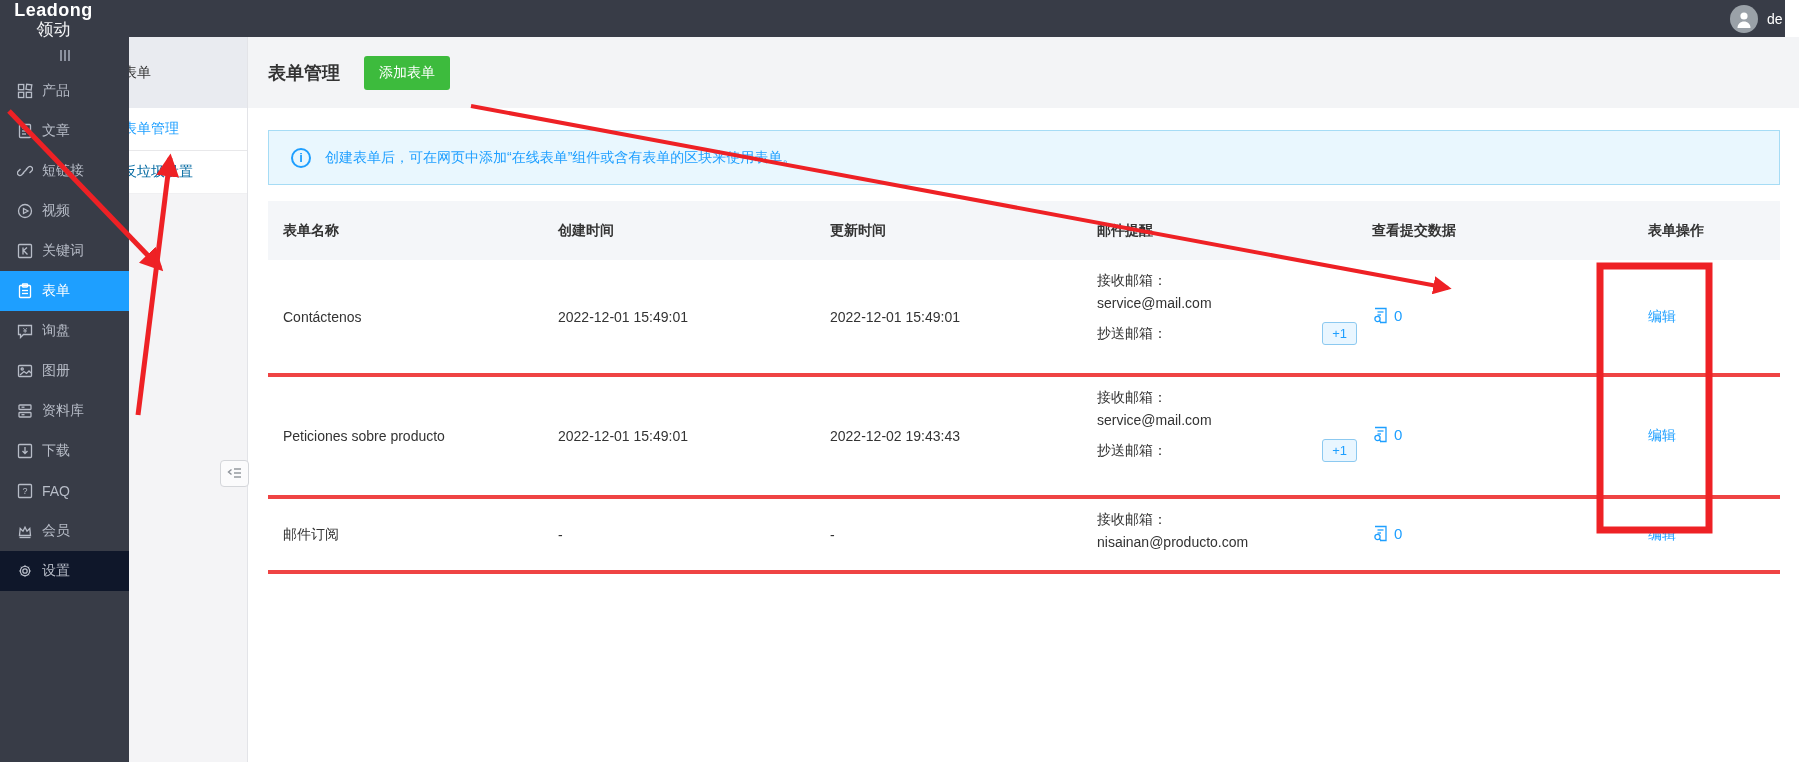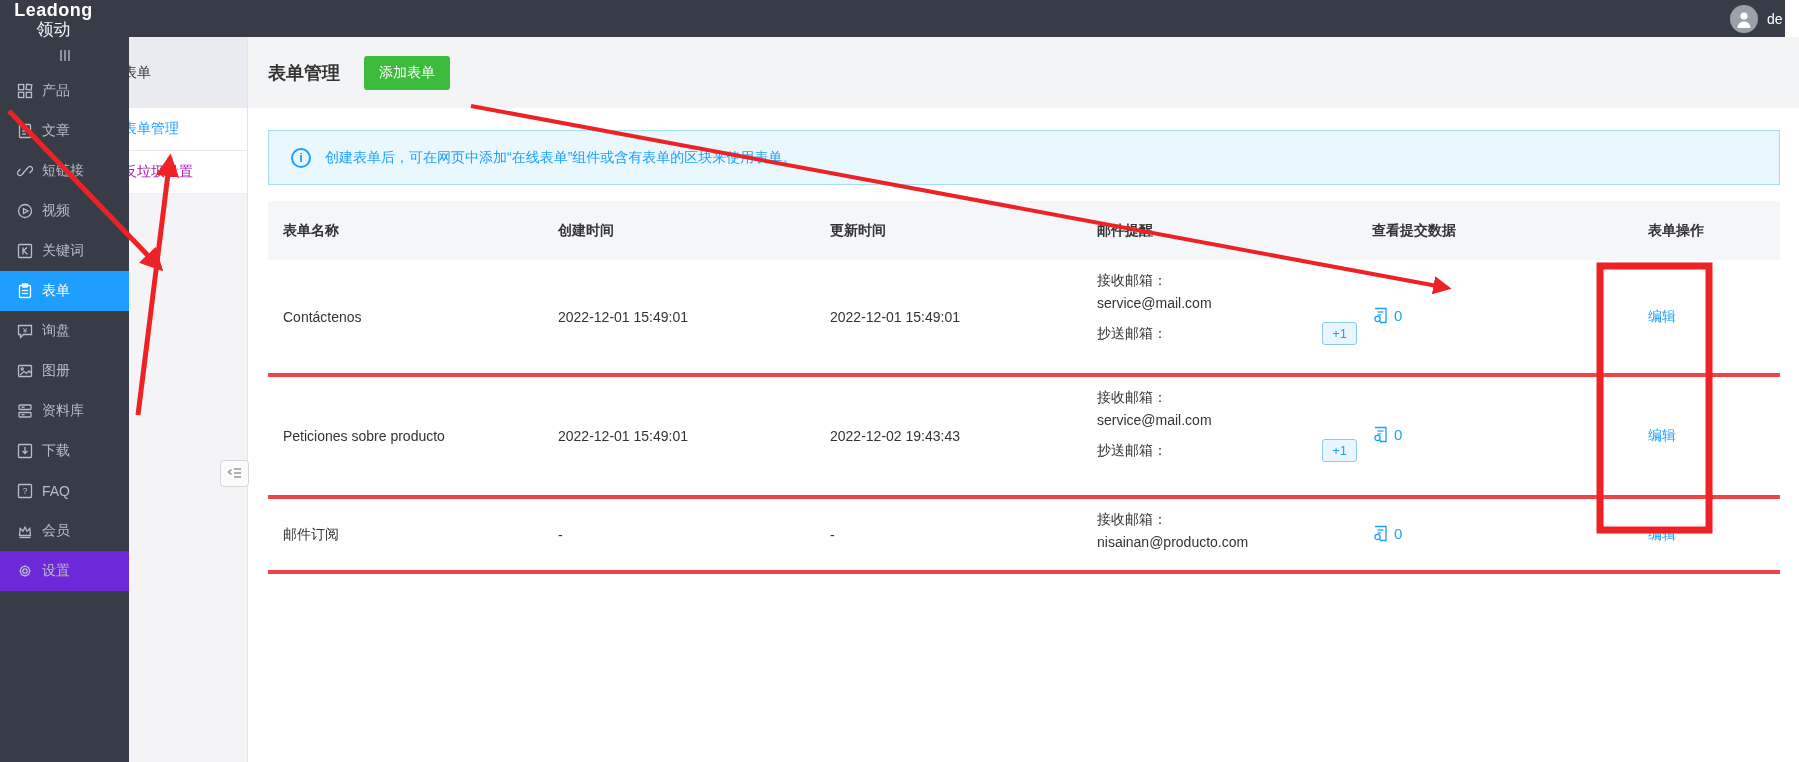--- a/index.html
+++ b/index.html
@@ -19,25 +19,25 @@
   .avatar svg{position:absolute;left:4px;top:4px;}
   .username{color:#fff;font-size:14px;width:22px;overflow:hidden;white-space:nowrap;}
   
   .sidebar{position:absolute;left:0;top:37px;width:129px;height:725px;background:#383c47;z-index:4;}
   .collapse-trigger{height:24px;display:flex;align-items:center;justify-content:center;gap:2px;margin-top:6px;margin-bottom:4px;}
   .collapse-trigger i{display:block;width:2px;height:11px;background:#8b919e;}
   .side-item{height:40px;display:flex;align-items:center;padding-left:17px;gap:9px;color:#b7bcc7;cursor:pointer;}
   .side-item svg{flex:none;}
   .side-item .lbl{font-size:14px;}
   .side-item.active{background:#1E9FFF;color:#fff;}
-  .side-item.hovered{background:#6d28d9;}
+  .side-item.hovered{background:#0f172a;}
   
   .subsidebar{position:absolute;left:107px;top:37px;width:140px;height:725px;background:#f4f4f6;border-right:1px solid #e3e4e8;z-index:3;}
   .sub-header{height:71px;background:#e9ebf0;display:flex;align-items:center;padding-left:16px;font-size:14px;color:#333;}
-  .sub-item{height:42px;display:flex;align-items:center;padding-left:16px;font-size:14px;color:#a21caf;background:#fff;cursor:pointer;}
+  .sub-item{height:42px;display:flex;align-items:center;padding-left:16px;font-size:14px;color:#0369a1;background:#fff;cursor:pointer;}
   .sub-item.active{color:#1E9FFF;border-bottom:1px solid #e8e8ea;}
   .sub-item.plain{border-bottom:1px solid #f0f0f2;}
   .collapse-btn{position:absolute;left:-27px;top:460px;width:27px;height:25px;background:#fbfbfc;border:1px solid #d4d6da;border-radius:4px;display:flex;align-items:center;justify-content:center;cursor:pointer;}
   .collapse-btn-wrap{position:absolute;left:247px;top:0;width:0;height:762px;z-index:6;}
   
   .main{position:absolute;left:247px;top:37px;right:0;bottom:0;background:#fff;}
   .strip{height:71px;background:#f3f4f6;display:flex;align-items:center;padding-left:21px;gap:24px;}
   .page-title{font-size:18px;font-weight:bold;color:#333;}
   .btn-green{background:#3dbb3d;color:#fff;border:none;border-radius:3px;font-size:14px;padding:8px 15px;cursor:pointer;font-family:inherit;}
   .banner{margin:22px 19px 0 21px;height:55px;background:#e9f7fe;border:1px solid #a6dcf5;box-sizing:border-box;display:flex;align-items:center;gap:14px;padding-left:22px;color:#1E9FFF;font-size:14px;}

